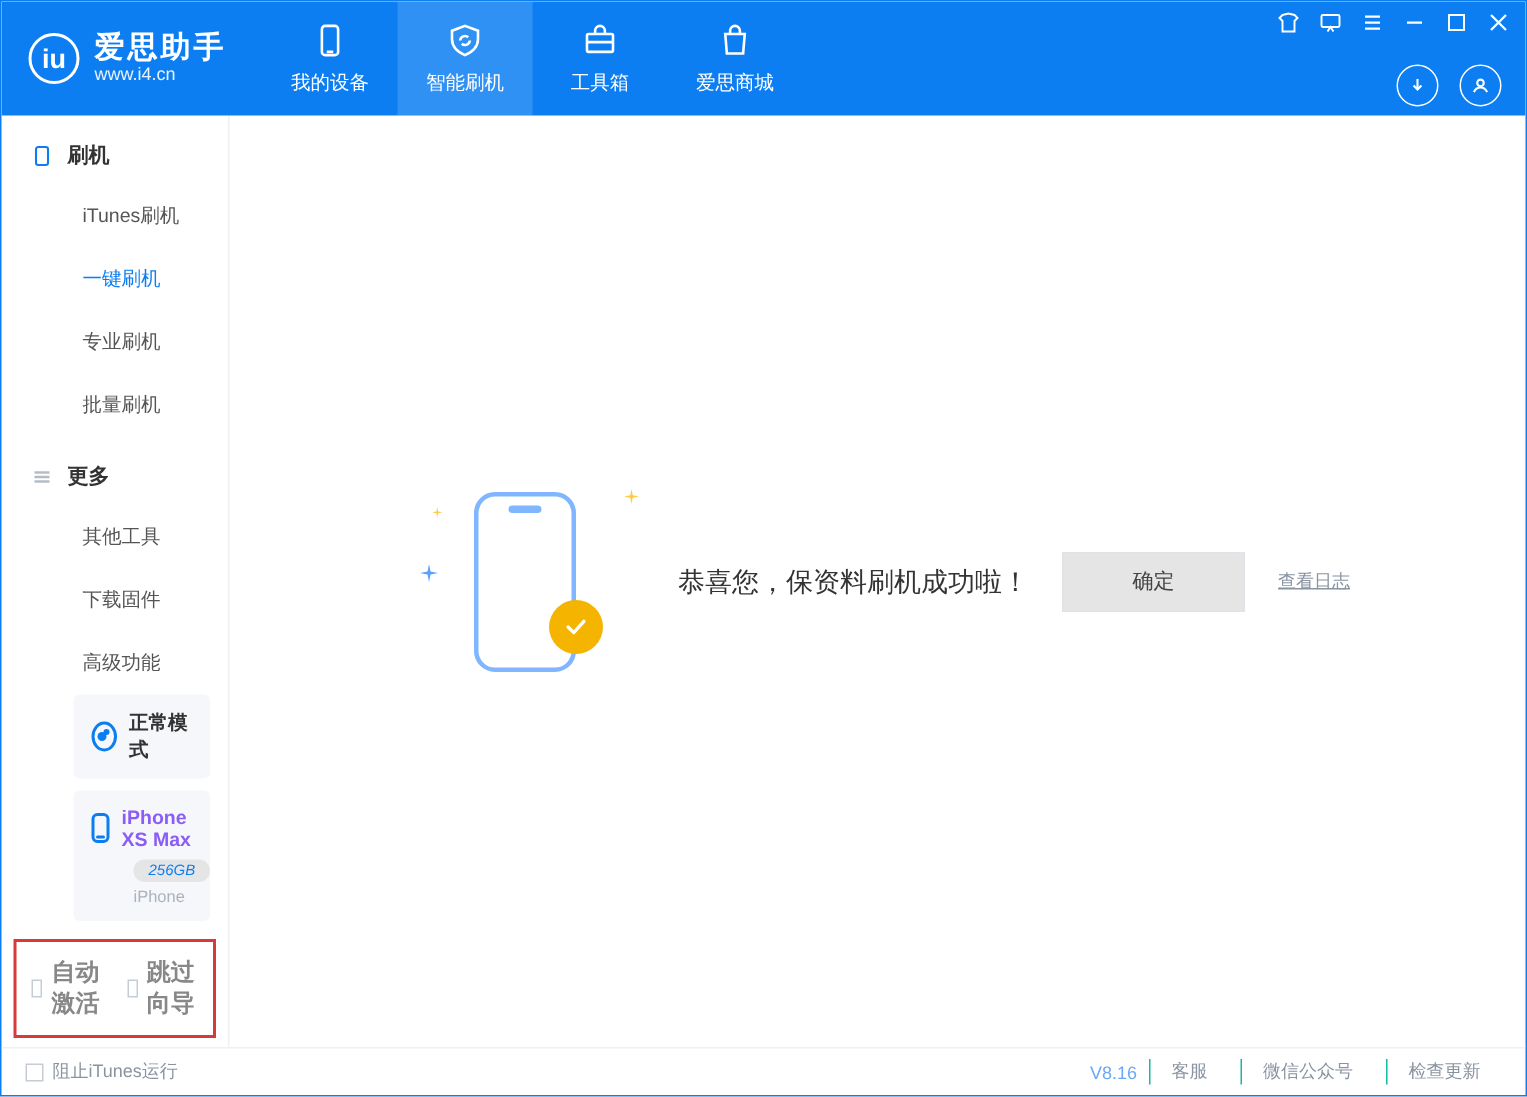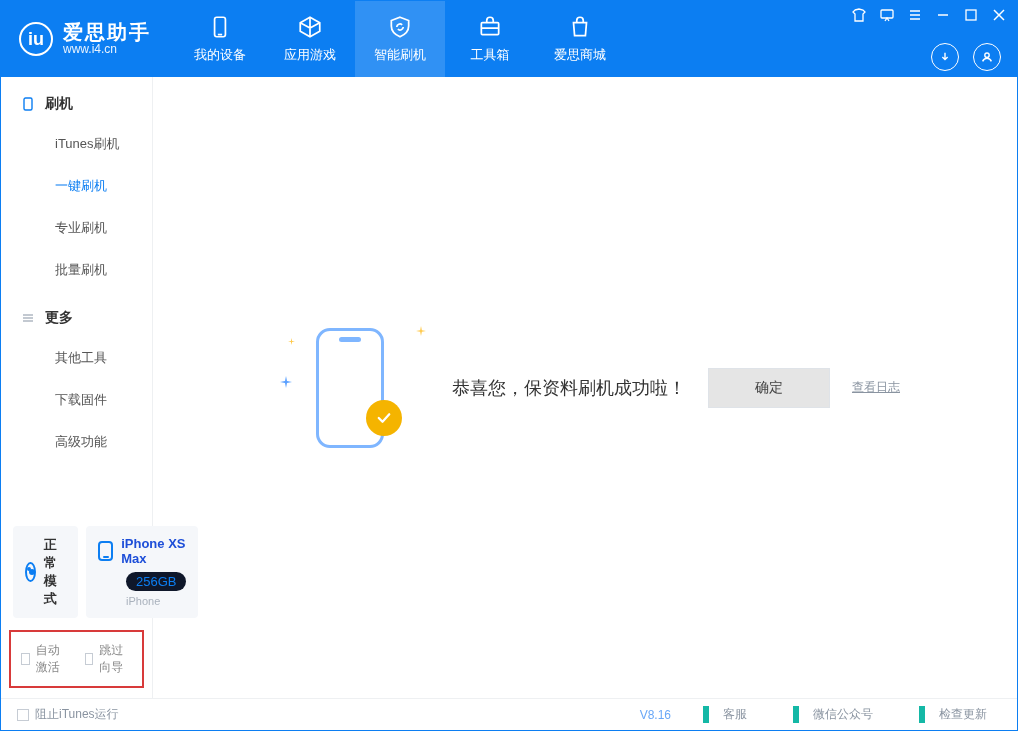--- a/index.html
+++ b/index.html
@@ -25,34 +25,34 @@
     
     .body { display: flex; height: calc(100% - 76px - 32px); }
 
     
     .sidebar { width: 152px; border-right: 1px solid #eef0f2; display: flex; flex-direction: column; }
     .side-section-hdr { display: flex; align-items: center; gap: 10px; padding: 18px 20px 10px; font-size: 14px; color: #333; font-weight: 600; }
     .side-hdr-icon { width: 14px; height: 14px; display: inline-flex; align-items: center; justify-content: center; }
     .side-item { padding: 12px 20px 12px 54px; font-size: 13px; color: #555; cursor: pointer; }
     .side-item.active { color: #0c7ef2; }
     .side-spacer { flex: 1; }
-    .device-cards { padding: 0 12px 14px; display: flex; flex-direction: row; gap: 8px; }
+    .device-cards { padding: 0 12px 14px; display: flex; flex-direction: column; gap: 8px; margin-left: 36px; }
     .mode-card { background: #f5f7fa; border-radius: 4px; padding: 10px 12px; display: flex; align-items: center; gap: 8px; font-size: 13px; font-weight: 600; color: #333; }
     .mode-icon { width: 20px; height: 20px; border: 2px solid #0c7ef2; border-radius: 50%; position: relative; }
     .mode-icon::before, .mode-icon::after { content: ""; position: absolute; background: #0c7ef2; border-radius: 50%; }
     .mode-icon::before { width: 6px; height: 6px; left: 2px; top: 5px; }
     .mode-icon::after { width: 4px; height: 4px; right: 3px; top: 3px; }
     .device-card { background: #f5f7fa; border-radius: 4px; padding: 10px 12px; }
     .dev-hdr { display: flex; align-items: center; gap: 8px; }
     .dev-icon { width: 20px; height: 20px; border: 2px solid #0c7ef2; border-radius: 4px; position: relative; }
     .dev-icon::after { content: ""; position: absolute; bottom: 1px; left: 50%; transform: translateX(-50%); width: 6px; height: 2px; background: #0c7ef2; border-radius: 1px; }
-    .dev-name { font-size: 13px; font-weight: 700; color: #1d4ed8; }
-    .dev-cap { display: inline-block; margin: 6px 0 0 28px; background: #0f172a; color: #0c7ef2; font-size: 13px; padding: 2px 10px; border-radius: 10px; }
+    .dev-name { font-size: 13px; font-weight: 700; color: #8b5cf6; }
+    .dev-cap { display: inline-block; margin: 6px 0 0 28px; background: #e5e5e5; color: #0c7ef2; font-size: 10px; padding: 2px 10px; border-radius: 10px; font-style: italic; }
     .dev-type { margin: 4px 0 0 28px; font-size: 11px; color: #aab2bd; }
-    .checks-box { border: 2px solid #d83a3a; margin: -2px 8px 10px; padding: 10px 10px; display: flex; gap: 16px; align-items: center; font-size: 12px; color: #888; }
+    .checks-box { border: 2px solid #d83a3a; margin: -2px 8px 10px; padding: 10px 10px; display: flex; gap: 16px; align-items: center; font-size: 16px; color: #888; font-weight: bold; }
     .chk { display: flex; align-items: center; gap: 6px; cursor: pointer; }
     .chk-box { width: 12px; height: 12px; border: 1px solid #c6ccd4; }
 
     
     .main { flex: 1; position: relative; display: flex; align-items: center; justify-content: center; gap: 22px; }
     .illus { width: 160px; height: 140px; position: relative; display: flex; align-items: center; justify-content: center; }
     .phone { width: 68px; height: 120px; border: 3px solid #7fb6ff; border-radius: 14px; background: #fff; position: relative; }
     .phone::before { content: ""; position: absolute; top: 6px; left: 50%; transform: translateX(-50%); width: 22px; height: 5px; background: #7fb6ff; border-radius: 3px; }
     .badge { width: 36px; height: 36px; background: #f5b400; border-radius: 50%; position: absolute; right: 28px; bottom: 22px; display: flex; align-items: center; justify-content: center; }
     .badge svg { width: 18px; height: 18px; }
@@ -62,21 +62,21 @@
     .spark.s3 { right: 4px; top: 8px; }
     .msg { font-size: 18px; color: #333; font-weight: 500; }
     .ok-btn { padding: 10px 46px; border: 1px solid #dfe3e8; background: #e5e5e5; font-size: 14px; color: #444; cursor: pointer; }
     .log-link { font-size: 12px; color: #8a94a1; text-decoration: underline; cursor: pointer; }
 
     
     .footer { height: 32px; border-top: 1px solid #eef0f2; display: flex; align-items: center; padding: 0 16px; font-size: 12px; color: #8a94a1; gap: 8px; }
     .footer .chk { display: flex; align-items: center; gap: 6px; }
     .footer-spacer { flex: 1; }
     .ver { color: #6aa8f7; }
-    .fl { padding: 0 14px; border-left: 6px solid #14b8a6; cursor: pointer; margin-left: 24px; }
+    .fl { padding: 0 14px; border-left: 1px solid #14b8a6; cursor: pointer; }
     .fl:first-of-type { border-left: 1px solid #e2e6ea; }
   </style>
 </head>
 <body>
 
 <div class="header">
   <div class="logo-area">
     <div class="logo-mark">iu</div>
     <div class="logo-text">
       <span class="app-name">爱思助手</span>
@@ -85,29 +85,20 @@
   </div>
   <div class="tabs">
     <div class="tab">
       <span class="tab-icon">
           <svg viewBox="0 0 24 24" fill="none" stroke="#fff" stroke-width="1.6">
             <rect x="7" y="3" width="10" height="18" rx="2"></rect>
             <line x1="10" y1="19" x2="14" y2="19"></line>
           </svg>
         </span>
       <span>我的设备</span>
-    </div>
-    <div class="tab">
-      <span class="tab-icon">
-          <svg viewBox="0 0 24 24" fill="none" stroke="#fff" stroke-width="1.6">
-            <path d="M12 3l9 5v8l-9 5-9-5V8l9-5z"></path>
-            <path d="M12 3v18M3 8l9 5 9-5"></path>
-          </svg>
-        </span>
-      <span>应用游戏</span>
     </div>
     <div class="tab active">
       <span class="tab-icon">
           <svg viewBox="0 0 24 24" fill="none" stroke="#fff" stroke-width="1.6">
             <path d="M12 3l8 3v5c0 5-3.5 8-8 10-4.5-2-8-5-8-10V6l8-3z"></path>
             <path d="M9 12a3 3 0 0 1 5-2M15 12a3 3 0 0 1-5 2"></path>
           </svg>
         </span>
       <span>智能刷机</span>
     </div>

